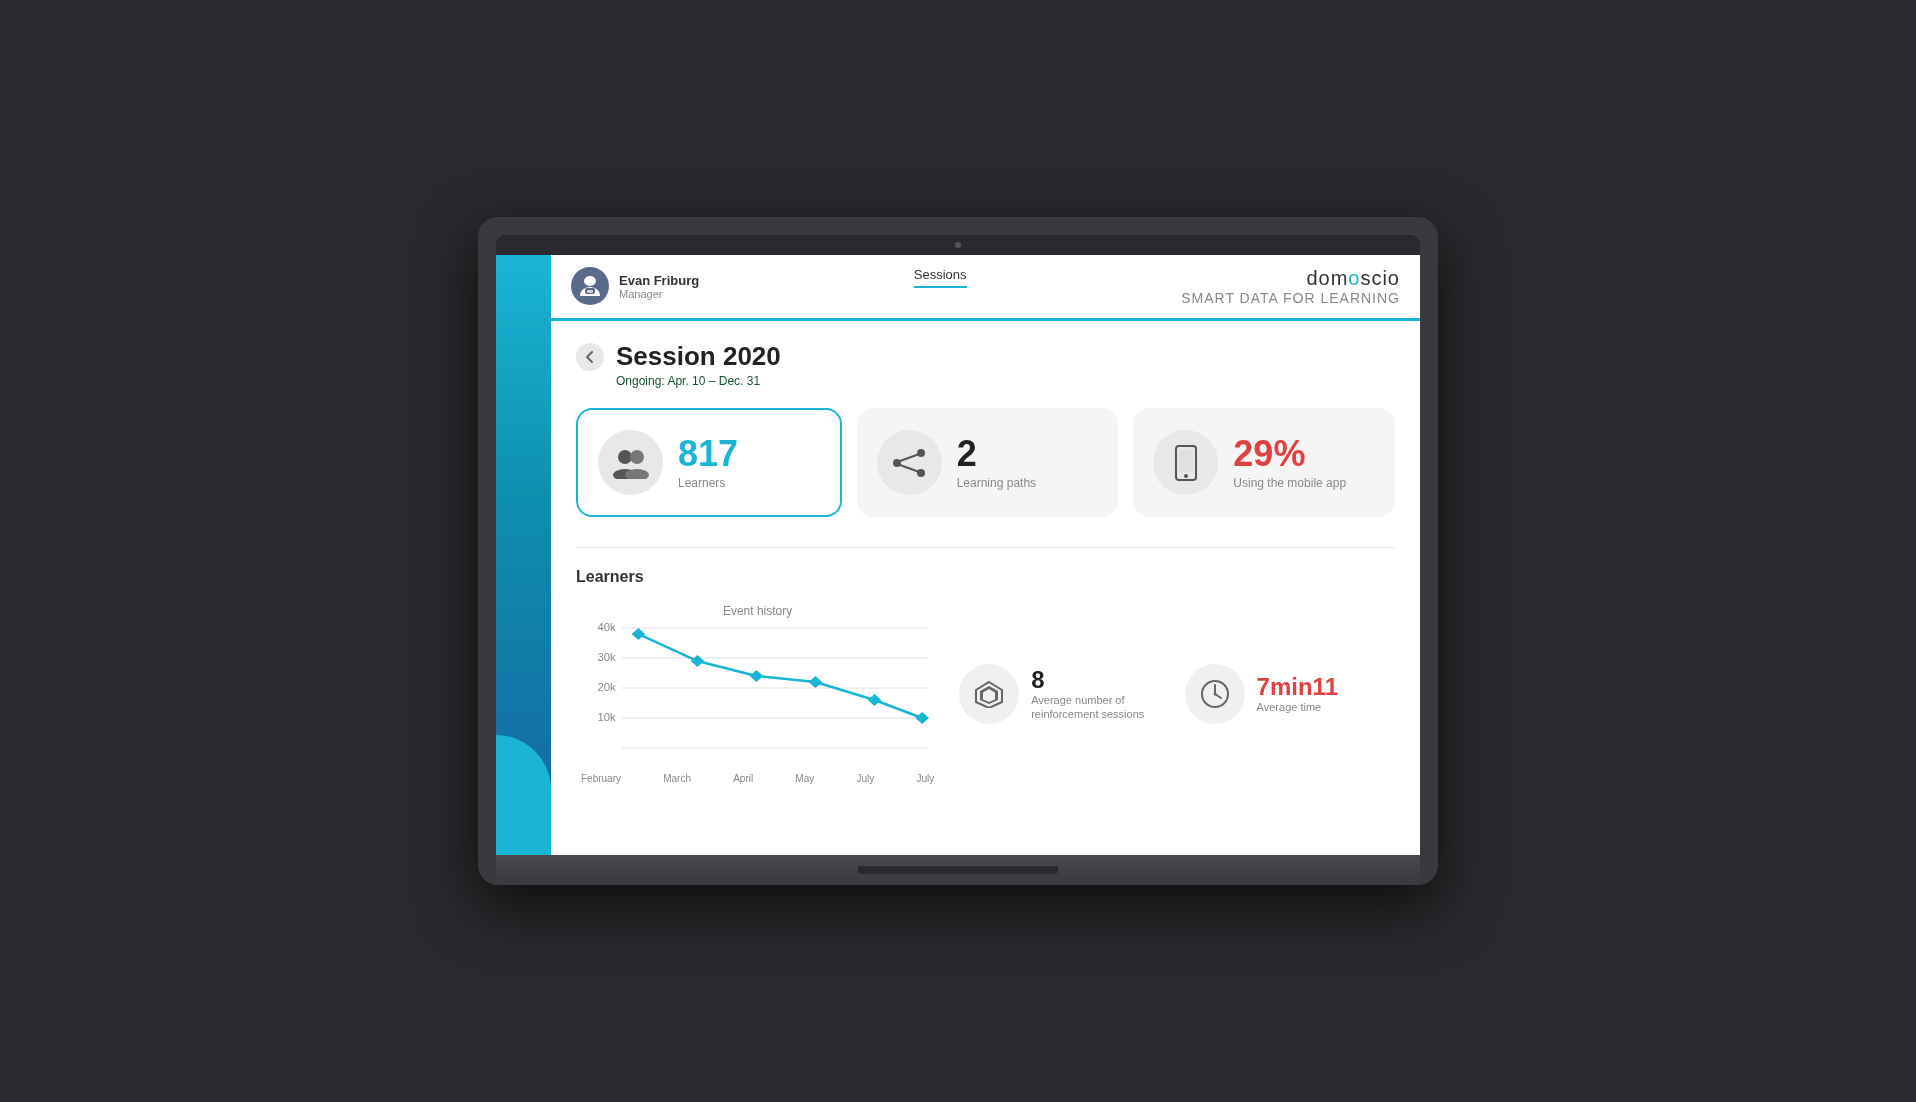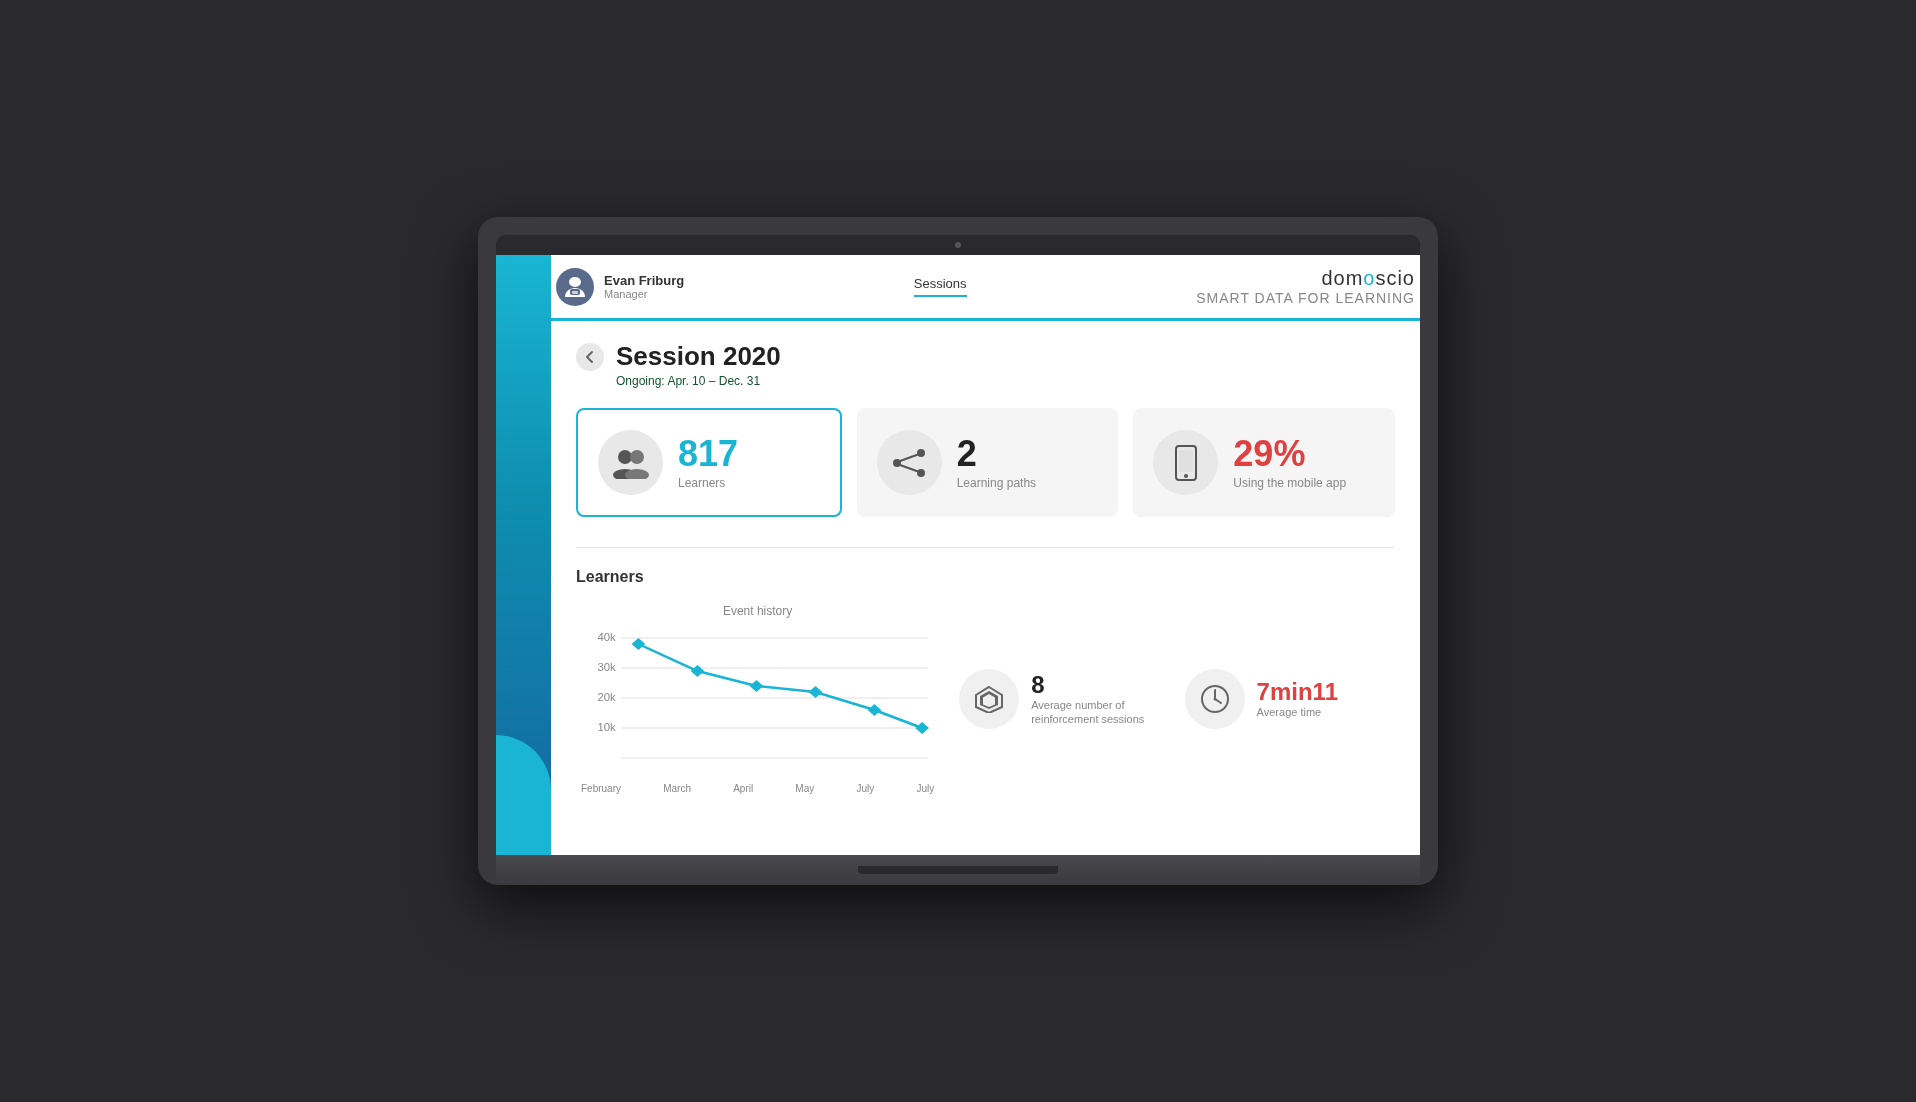--- a/index.html
+++ b/index.html
@@ -96,23 +96,23 @@
     .main-content {
       flex: 1;
       background: #fff;
       display: flex;
       flex-direction: column;
     }
 
     
     .header {
       display: flex;
-      align-items: center;
+      align-items: flex-start;
       justify-content: space-between;
-      padding: 12px 5px;
+      padding: 12px 20px;
       border-bottom: 3px solid #1ab5d4;
       background: #fff;
     }
 
     .user-info {
       display: flex;
       align-items: center;
       gap: 10px;
     }
 
@@ -222,21 +222,21 @@
     
     .stats-row {
       display: flex;
       gap: 15px;
       margin-bottom: 30px;
     }
 
     .stat-card {
       flex: 1;
       background: #f5f5f5;
-      border-radius: 8px;
+      border-radius: 16px;
       padding: 20px;
       display: flex;
       align-items: center;
       gap: 15px;
     }
 
     .stat-card.highlighted {
       background: #fff;
       border: 2px solid #1ab5d4;
     }
@@ -291,21 +291,20 @@
     }
 
     .chart-section {
       flex: 1;
     }
 
     .chart-title {
       font-size: 12px;
       color: #888;
       text-align: center;
-      margin-bottom: 10px;
     }
 
     .chart-area {
       position: relative;
       height: 150px;
     }
 
     .chart-svg {
       width: 100%;
       height: 100%;

